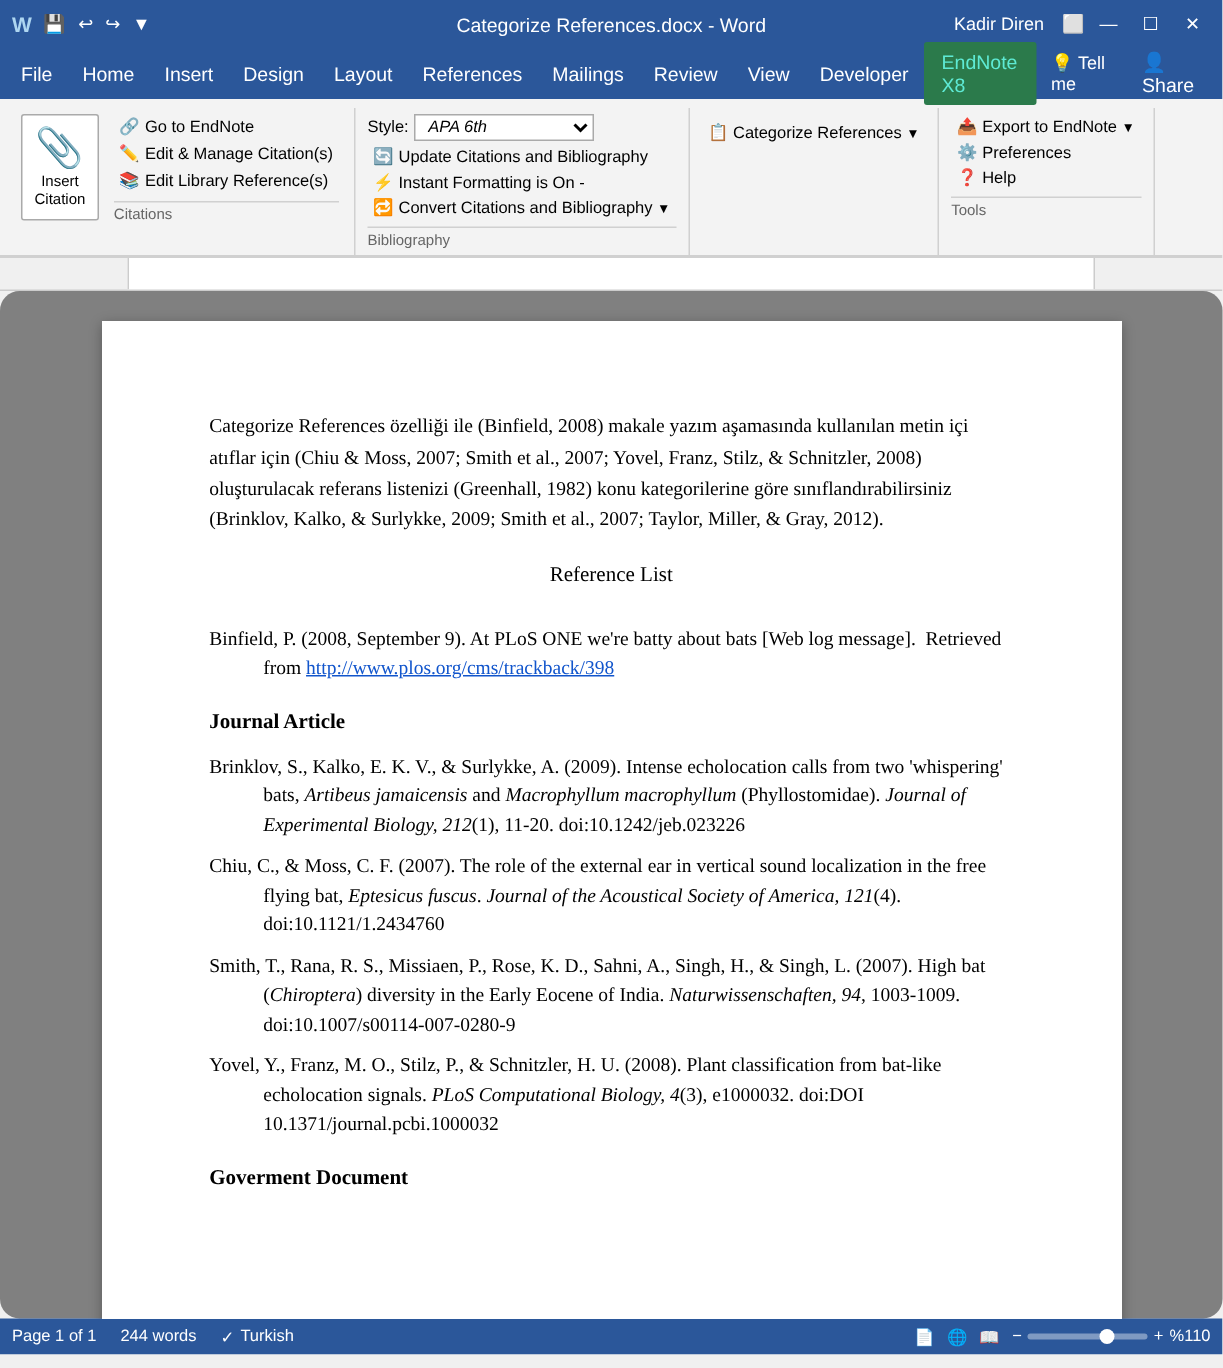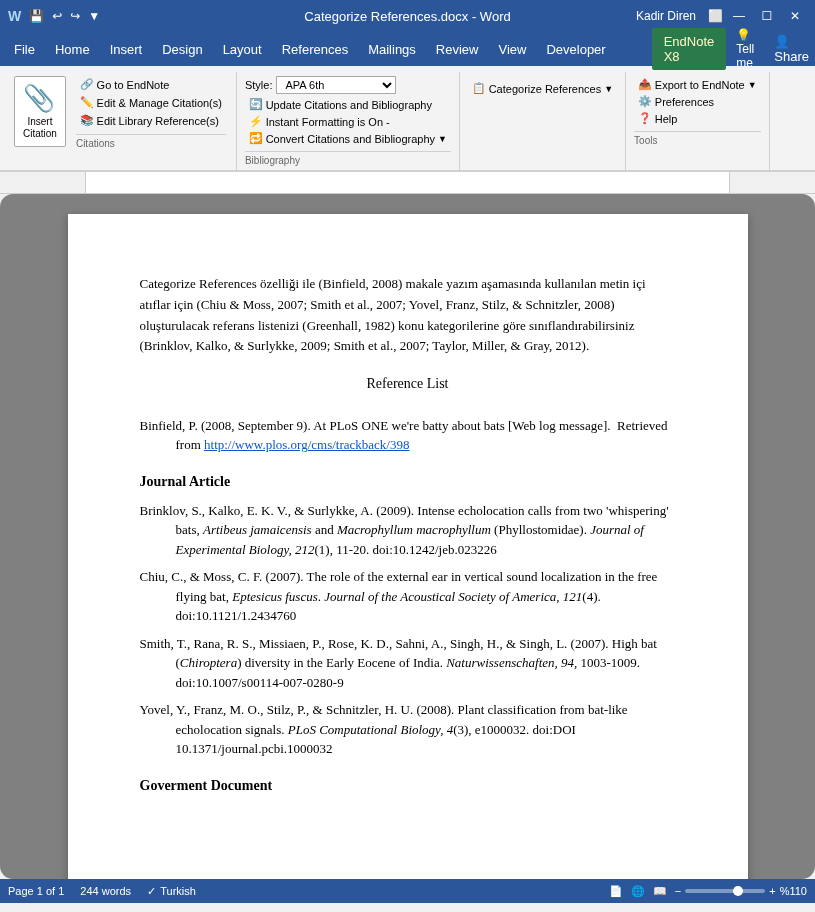--- a/index.html
+++ b/index.html
@@ -28,21 +28,21 @@
       align-items: center;
       padding: 0 4px;
     }
     .menu-item {
       color: white;
       padding: 6px 10px;
       cursor: pointer;
       font-size: 13px;
       border-radius: 2px;
     }
-    .menu-item.active { background: white; color: #fef9c3; margin-left: 36px; }
+    .menu-item.active { background: white; color: #5eead4; }
     .insert-citation-btn {
       display: flex;
       flex-direction: column;
       align-items: center;
       justify-content: center;
       cursor: pointer;
       border-radius: 2px;
       padding: 4px 6px;
       font-size: 10px;
       text-align: center;
@@ -56,20 +56,21 @@
       font-size: 11px;
       margin-bottom: 2px;
     }
     .style-select {
       border: 1px solid #aaa;
       background: white;
       padding: 1px 4px;
       font-size: 11px;
       width: 120px;
       cursor: pointer;
+      font-style: italic;
     }
 
     
     .ruler {
       height: 22px;
       background: #f0f0f0;
       border-bottom: 1px solid #ccc;
       display: flex;
       align-items: center;
       padding: 0 85px;

